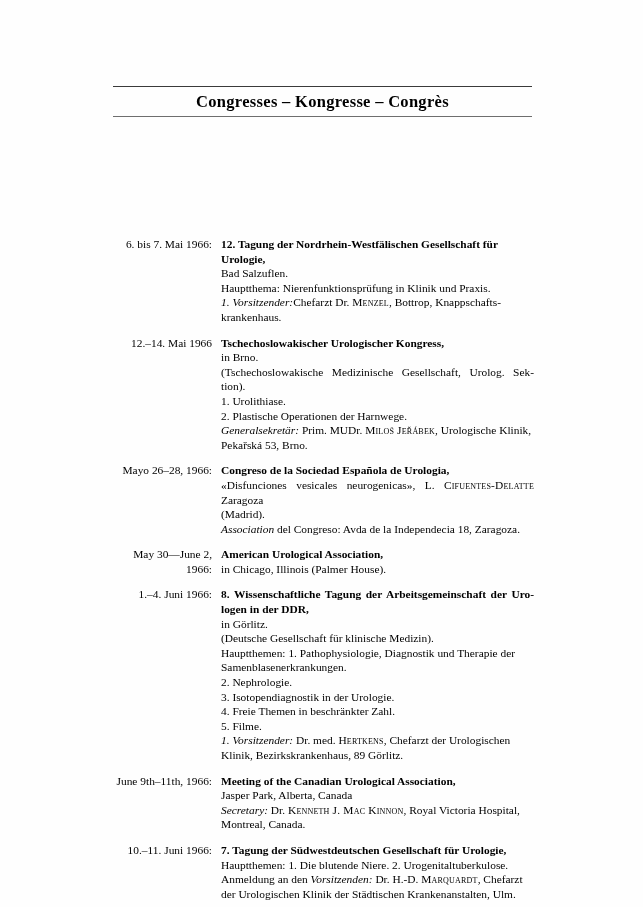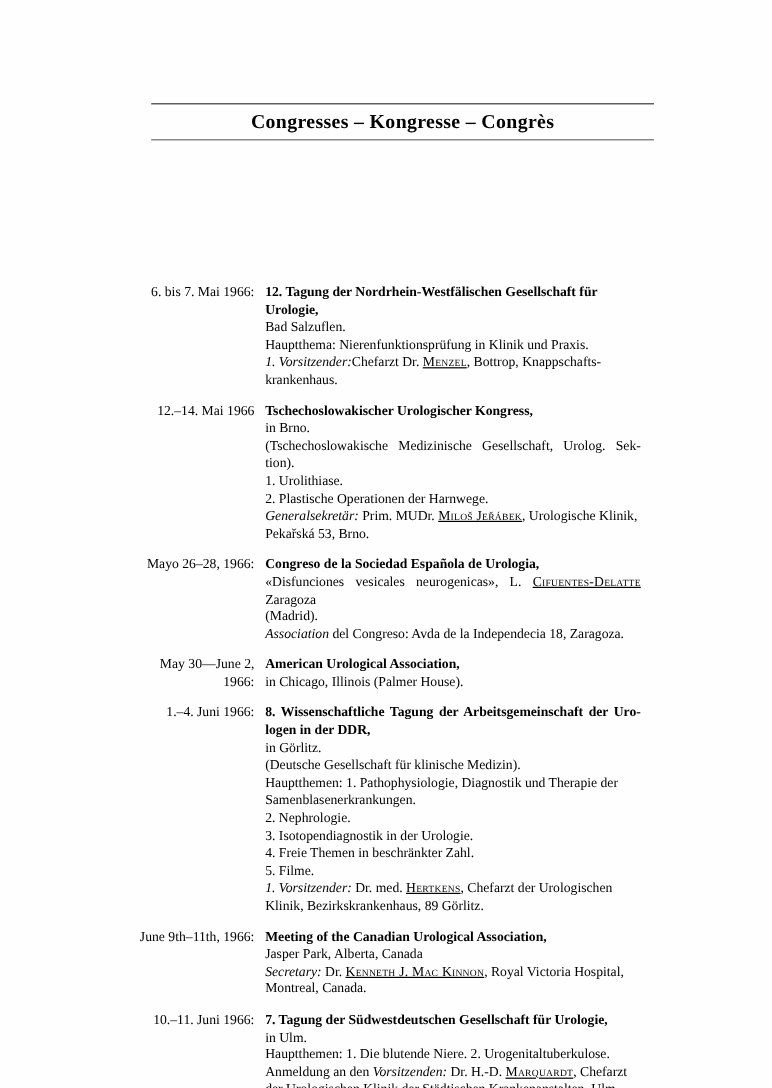--- a/index.html
+++ b/index.html
@@ -17,21 +17,21 @@
   .page {
     position: relative;
     width: 643px;
     height: 907px;
     overflow: hidden;
     background: #fefefe;
   }
   
   .header-block {
     position: absolute;
-    left: 126px;
+    left: 113px;
     top: 86px;
     width: 419px;
   }
   .rule {
     height: 1px;
     background: #3a3a3a;
     width: 100%;
   }
   .rule.thin {
     height: 1px;
@@ -81,21 +81,20 @@
   .line.just {
     text-align: justify;
     text-align-last: justify;
   }
   .ital {
     font-style: italic;
   }
   .sc {
     font-variant: small-caps;
     letter-spacing: 0.2px;
-    text-decoration: underline;
   }
 </style>
 </head>
 <body>
 
 <div class="page">
 
   <div class="header-block">
     <div class="rule"></div>
     <div class="page-title">Congresses – Kongresse – Congrès</div>
@@ -174,21 +173,20 @@
         <span class="line">Jasper Park, Alberta, Canada</span>
         <span class="line"><span class="ital">Secretary:</span><span> Dr. </span><span class="sc">Kenneth J. Mac Kinnon</span><span>, Royal Victoria Hospital,</span></span>
         <span class="line">Montreal, Canada.</span>
       </div>
     </div>
 
     <div class="entry">
       <div class="entry-date">10.–11. Juni 1966:</div>
       <div class="entry-body">
         <span class="line bold">7. Tagung der Südwestdeutschen Gesellschaft für Urologie,</span>
-        <span class="line">in Ulm.</span>
         <span class="line">Hauptthemen: 1. Die blutende Niere. 2. Urogenitaltuberkulose.</span>
         <span class="line"><span>Anmeldung an den </span><span class="ital">Vorsitzenden:</span><span> Dr. H.-D. </span><span class="sc">Marquardt</span><span>, Chefarzt</span></span>
         <span class="line">der Urologischen Klinik der Städtischen Krankenanstalten, Ulm.</span>
       </div>
     </div>
 
   </div>
 </div>
 
 </body></html>

